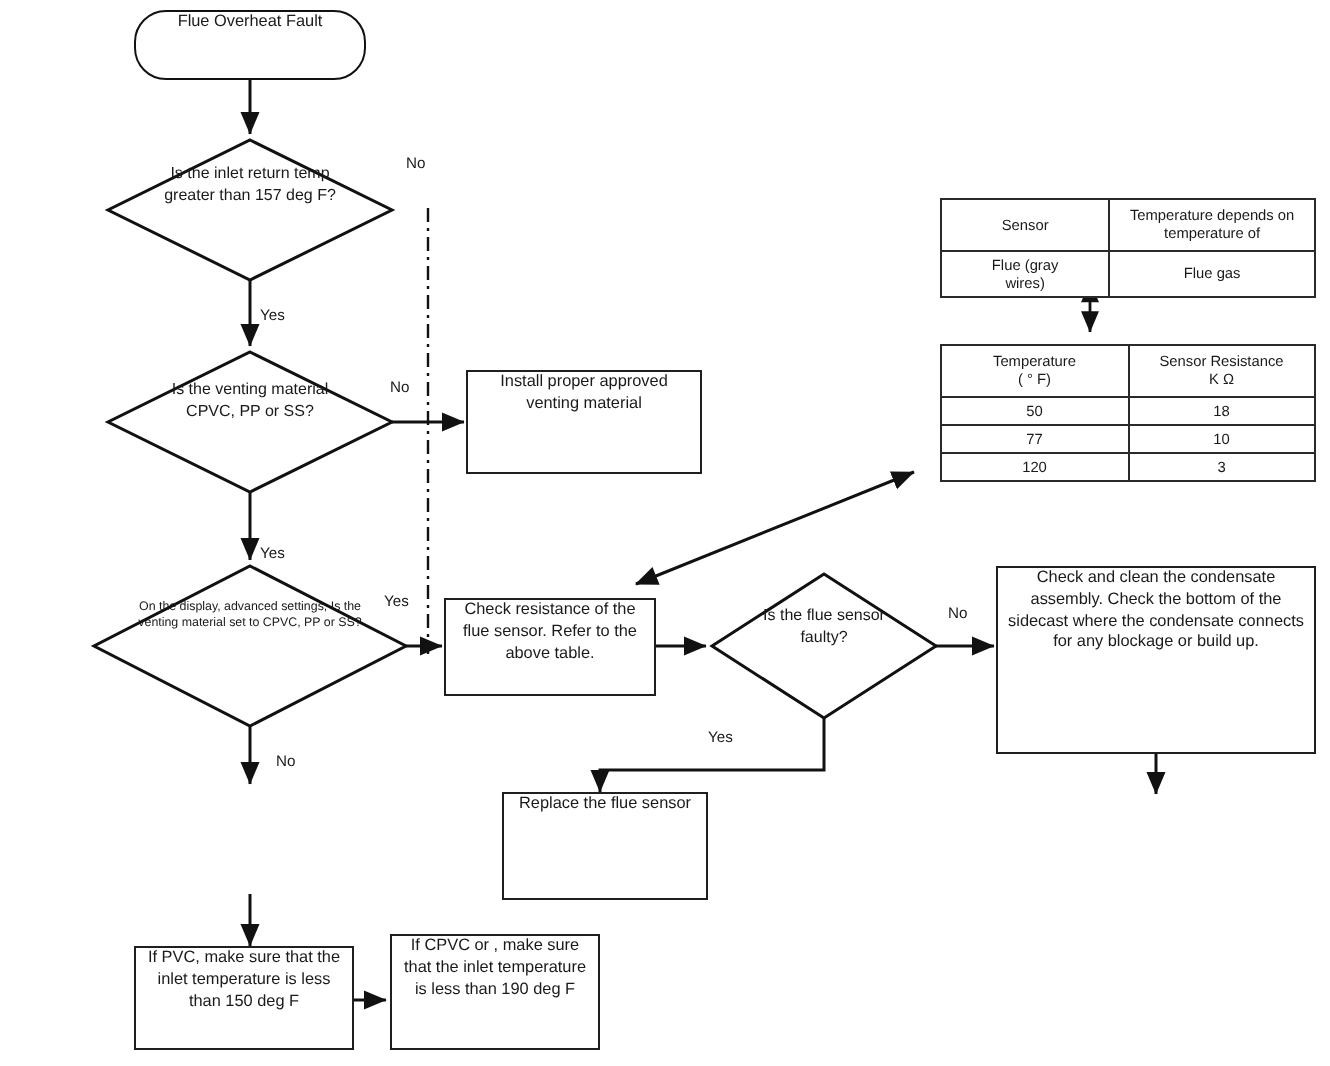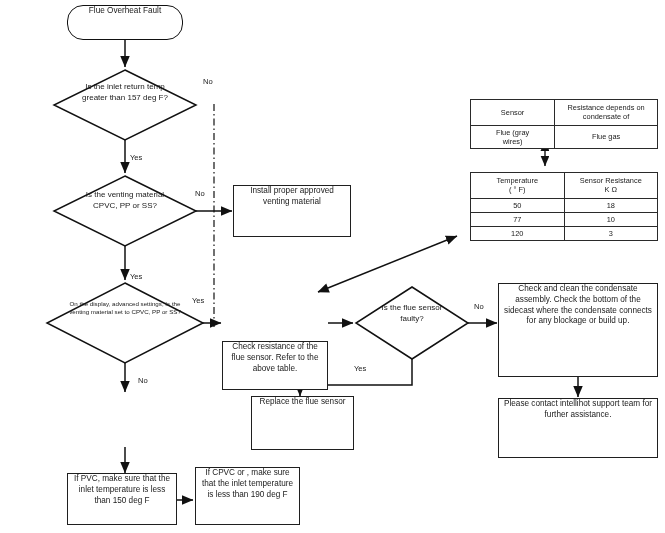--- a/index.html
+++ b/index.html
@@ -99,59 +99,56 @@
   </div>
 
   <div class="node diamond" style="left:374px;top:303px;width:76px;height:40px;">
     <span class="txt">Is the flue sensor faulty?</span>
   </div>
 
   <div class="node process" style="left:233px;top:185px;width:118px;height:52px;">
     <span class="txt">Install proper approved venting material</span>
   </div>
 
-  <div class="node process" style="left:222px;top:299px;width:106px;height:49px;margin-top:42px;">
+  <div class="node process" style="left:222px;top:299px;width:106px;height:49px;">
     <span class="txt">Check resistance of the flue sensor.  Refer to the above table.</span>
   </div>
 
 
   <div class="node process" style="left:67px;top:473px;width:110px;height:52px;">
     <span class="txt">If PVC, make sure that the inlet temperature is less than 150 deg F</span>
   </div>
 
   <div class="node process" style="left:195px;top:467px;width:105px;height:58px;">
     <span class="txt">If CPVC or , make sure that the inlet temperature is less than 190 deg F</span>
   </div>
 
   <div class="node process" style="left:251px;top:396px;width:103px;height:54px;">
     <span class="txt">Replace the flue sensor</span>
   </div>
 
   <div class="node process" style="left:498px;top:283px;width:160px;height:94px;">
     <span class="txt">Check and clean the condensate assembly. Check the bottom of the sidecast where the condensate connects for any blockage or build up.</span>
   </div>
 
-  <div class="node process" style="left:498px;top:398px;width:160px;height:60px;">
-    <span class="txt">Please contact intellihot support team for further assistance.</span>
-  </div>
 
   <span class="edge-label" style="left:203px;top:77px;">No</span>
   <span class="edge-label" style="left:130px;top:153px;">Yes</span>
   <span class="edge-label" style="left:195px;top:189px;">No</span>
   <span class="edge-label" style="left:130px;top:272px;">Yes</span>
   <span class="edge-label" style="left:192px;top:296px;">Yes</span>
   <span class="edge-label" style="left:138px;top:376px;">No</span>
   <span class="edge-label" style="left:474px;top:302px;">No</span>
   <span class="edge-label" style="left:354px;top:364px;">Yes</span>
 
   <table class="tbl" style="left:470px;top:99px;width:188px;">
     <tbody>
       <tr class="hdr">
         <td style="width:45%;">Sensor</td>
-        <td>Resistance depends on condensate of</td>
+        <td>Temperature depends on temperature of</td>
       </tr>
       <tr>
         <td>Flue (gray wires)</td>
         <td>Flue gas</td>
       </tr>
     </tbody>
   </table>
 
   <table class="tbl" style="left:470px;top:172px;width:188px;">
     <tbody>

